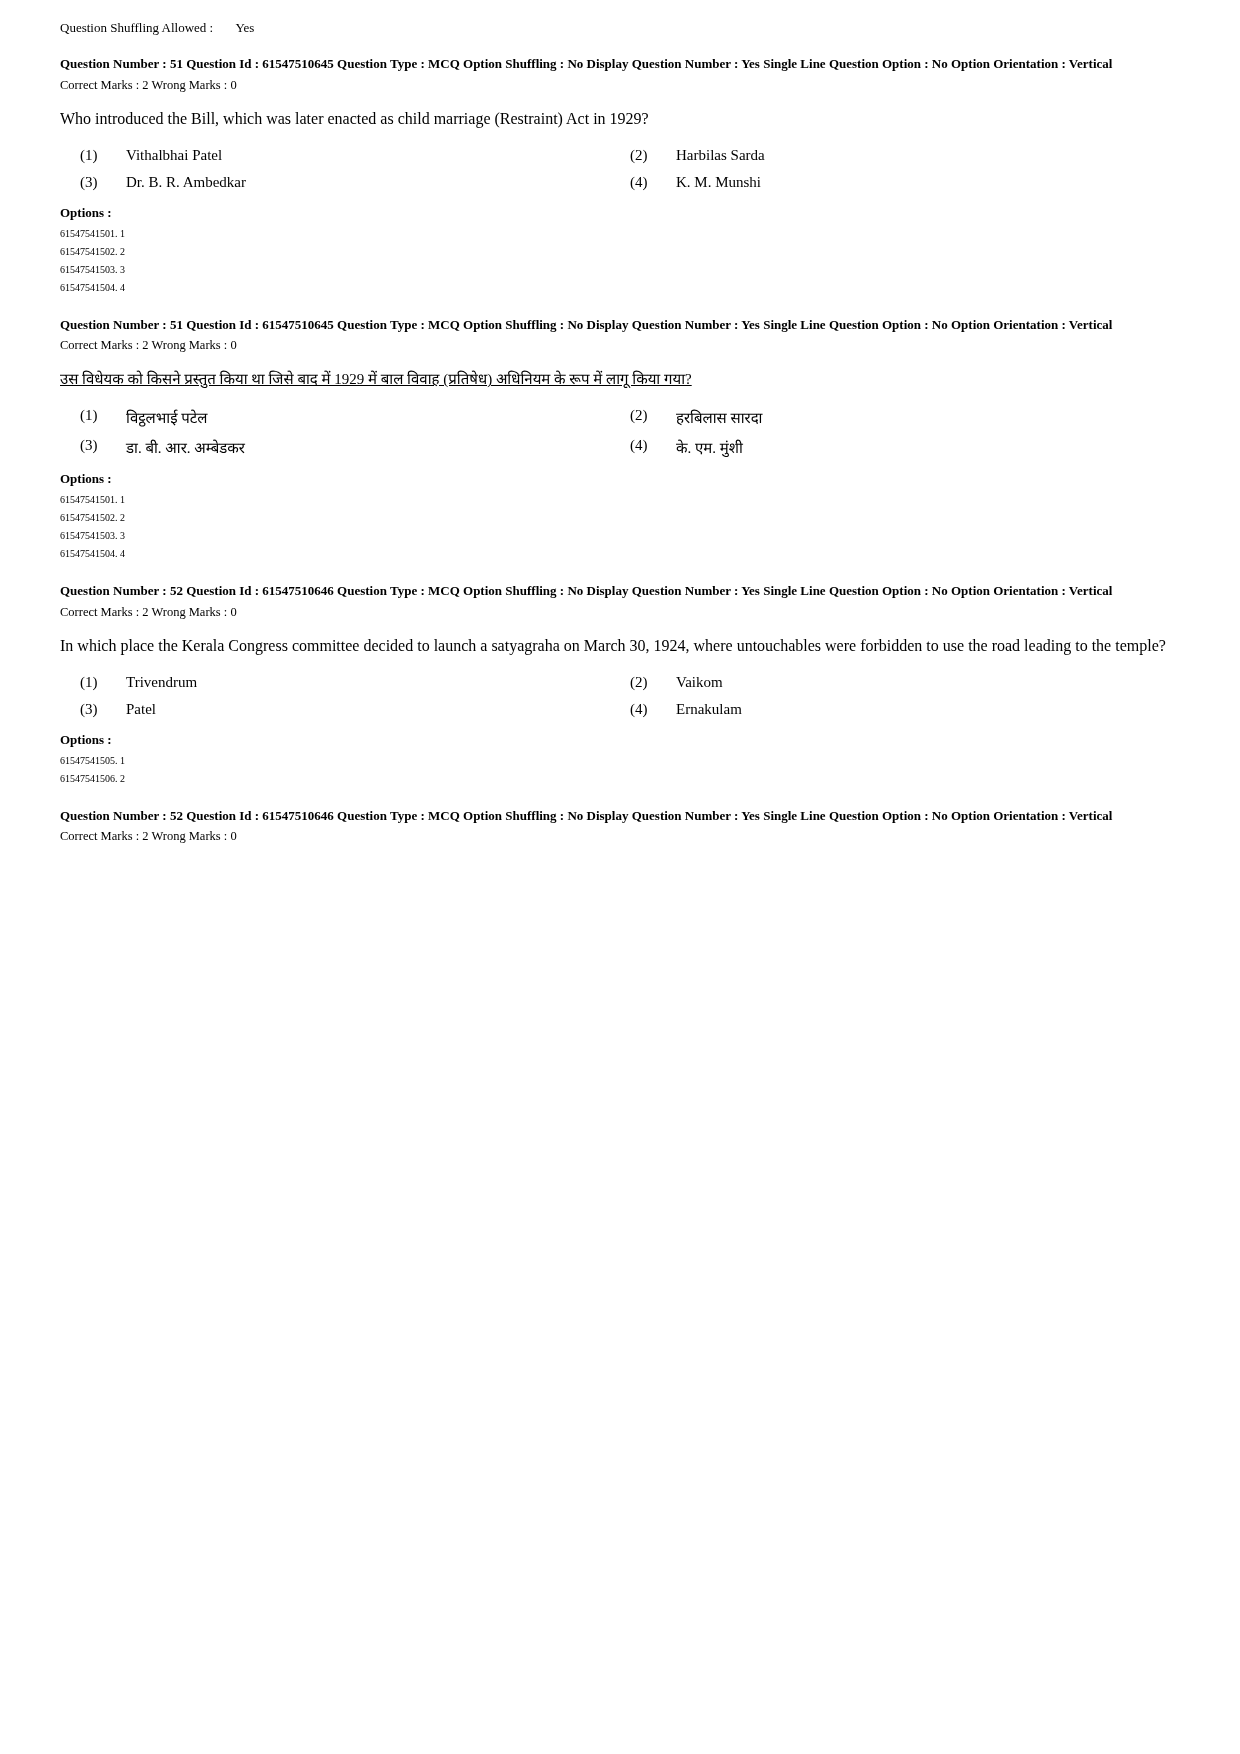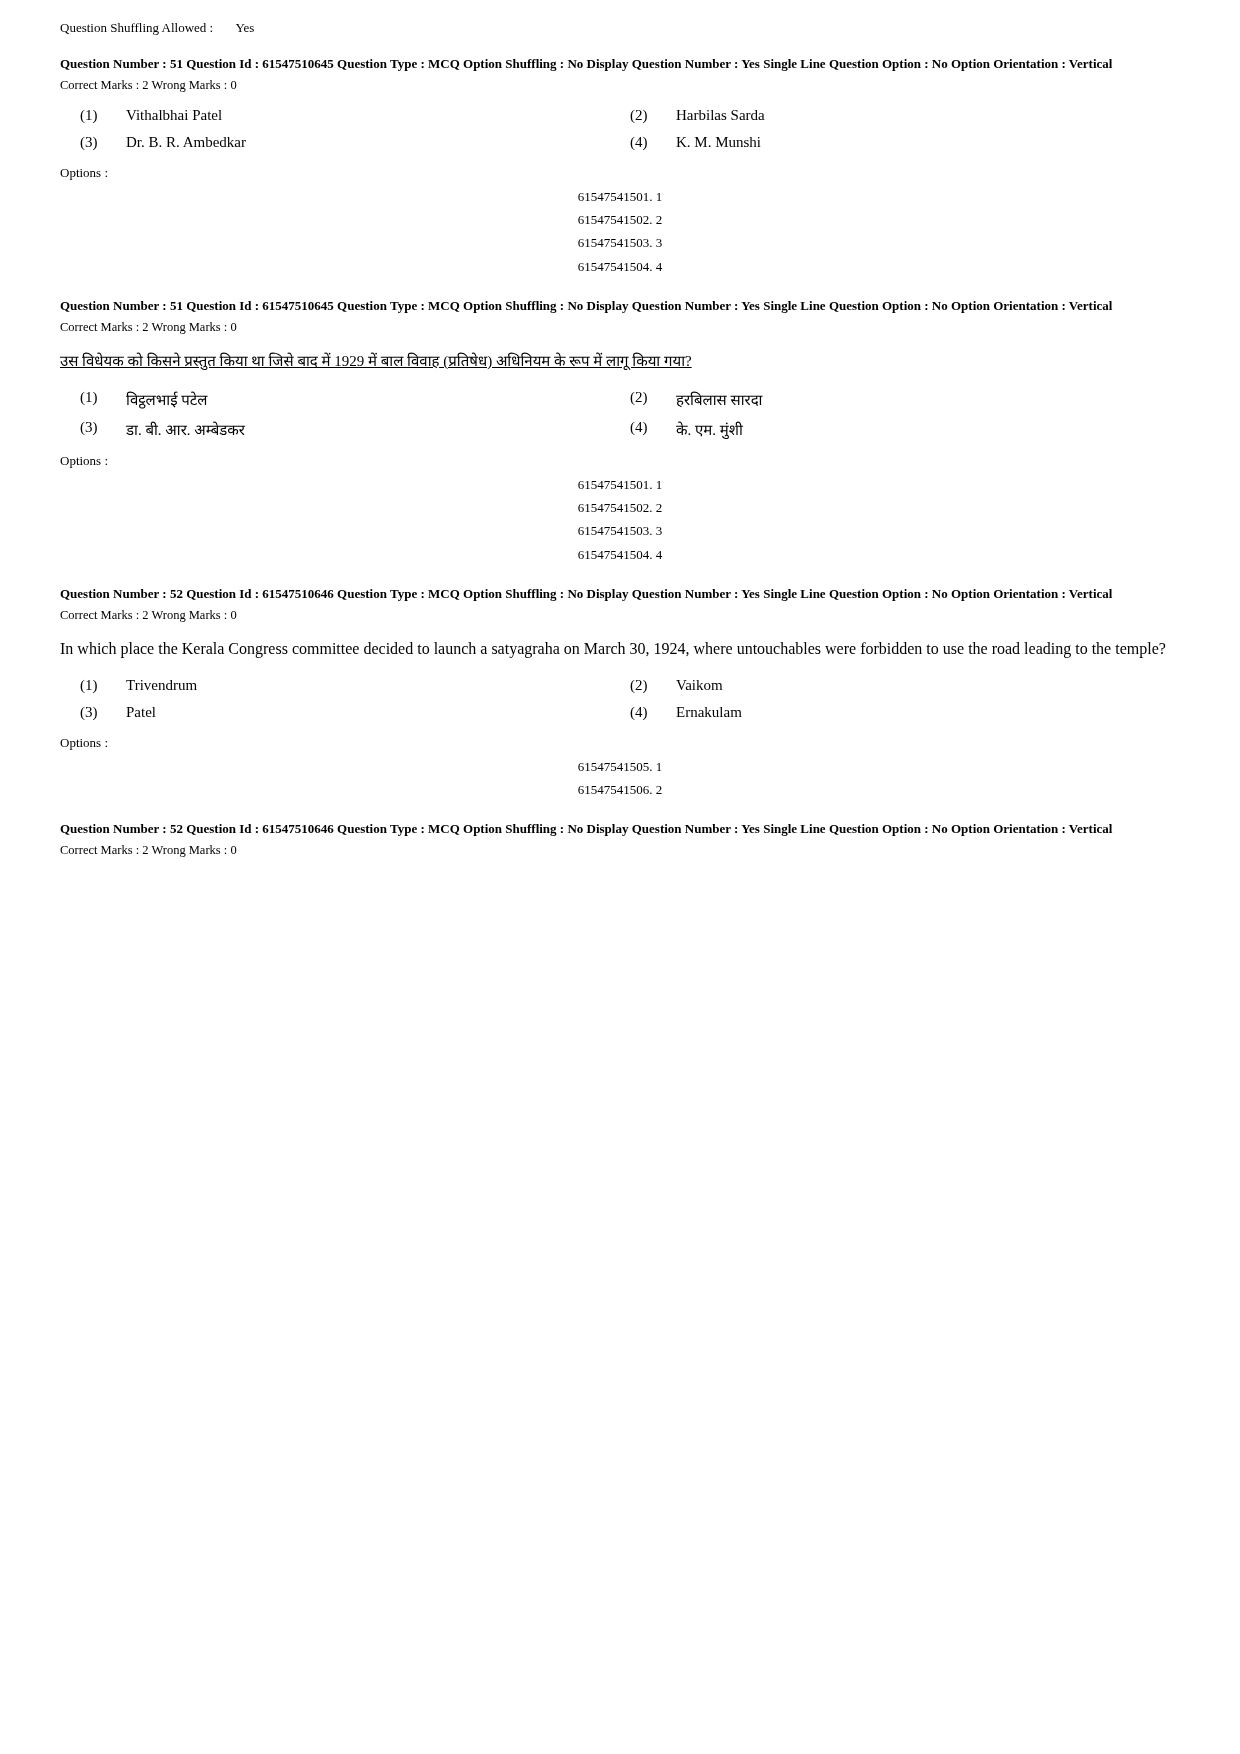--- a/index.html
+++ b/index.html
@@ -49,29 +49,28 @@
     }
     .option-num {
       min-width: 30px;
       font-size: 15px;
     }
     .option-text {
       font-size: 15px;
     }
     .options-label {
       font-size: 13px;
-      font-weight: normal;
+      font-weight: bold;
       margin-top: 10px;
       margin-bottom: 4px;
     }
     .option-id-list {
-      font-size: 13px;
+      font-size: 10px;
       line-height: 1.8;
       margin-bottom: 6px;
-      text-align: center;
     }
     .option-id-item {
       display: block;
     }
     .hindi-text {
       font-size: 15px;
       line-height: 1.6;
       margin: 14px 0 16px 0;
       text-decoration: underline;
     }
@@ -82,20 +81,21 @@
 <div class="header-line">
   <span>Question Shuffling Allowed :</span>
   &nbsp;&nbsp;&nbsp;&nbsp;&nbsp;
   <span>Yes</span>
 </div>
 
 <div>
   <div class="question-meta">Question Number : 51  Question Id : 61547510645  Question Type : MCQ  Option Shuffling : No  Display Question Number : Yes  Single Line Question Option : No  Option Orientation : Vertical</div>
   <div class="correct-wrong">Correct Marks : 2  Wrong Marks : 0</div>
 
+  <div class="question-text">Who introduced the Bill, which was later enacted as child marriage (Restraint) Act in 1929?</div>
 
   <div class="options-grid">
     <div class="option-item">
       <span class="option-num">(1)</span>
       <span class="option-text">Vithalbhai Patel</span>
     </div>
     <div class="option-item">
       <span class="option-num">(2)</span>
       <span class="option-text">Harbilas Sarda</span>
     </div>

